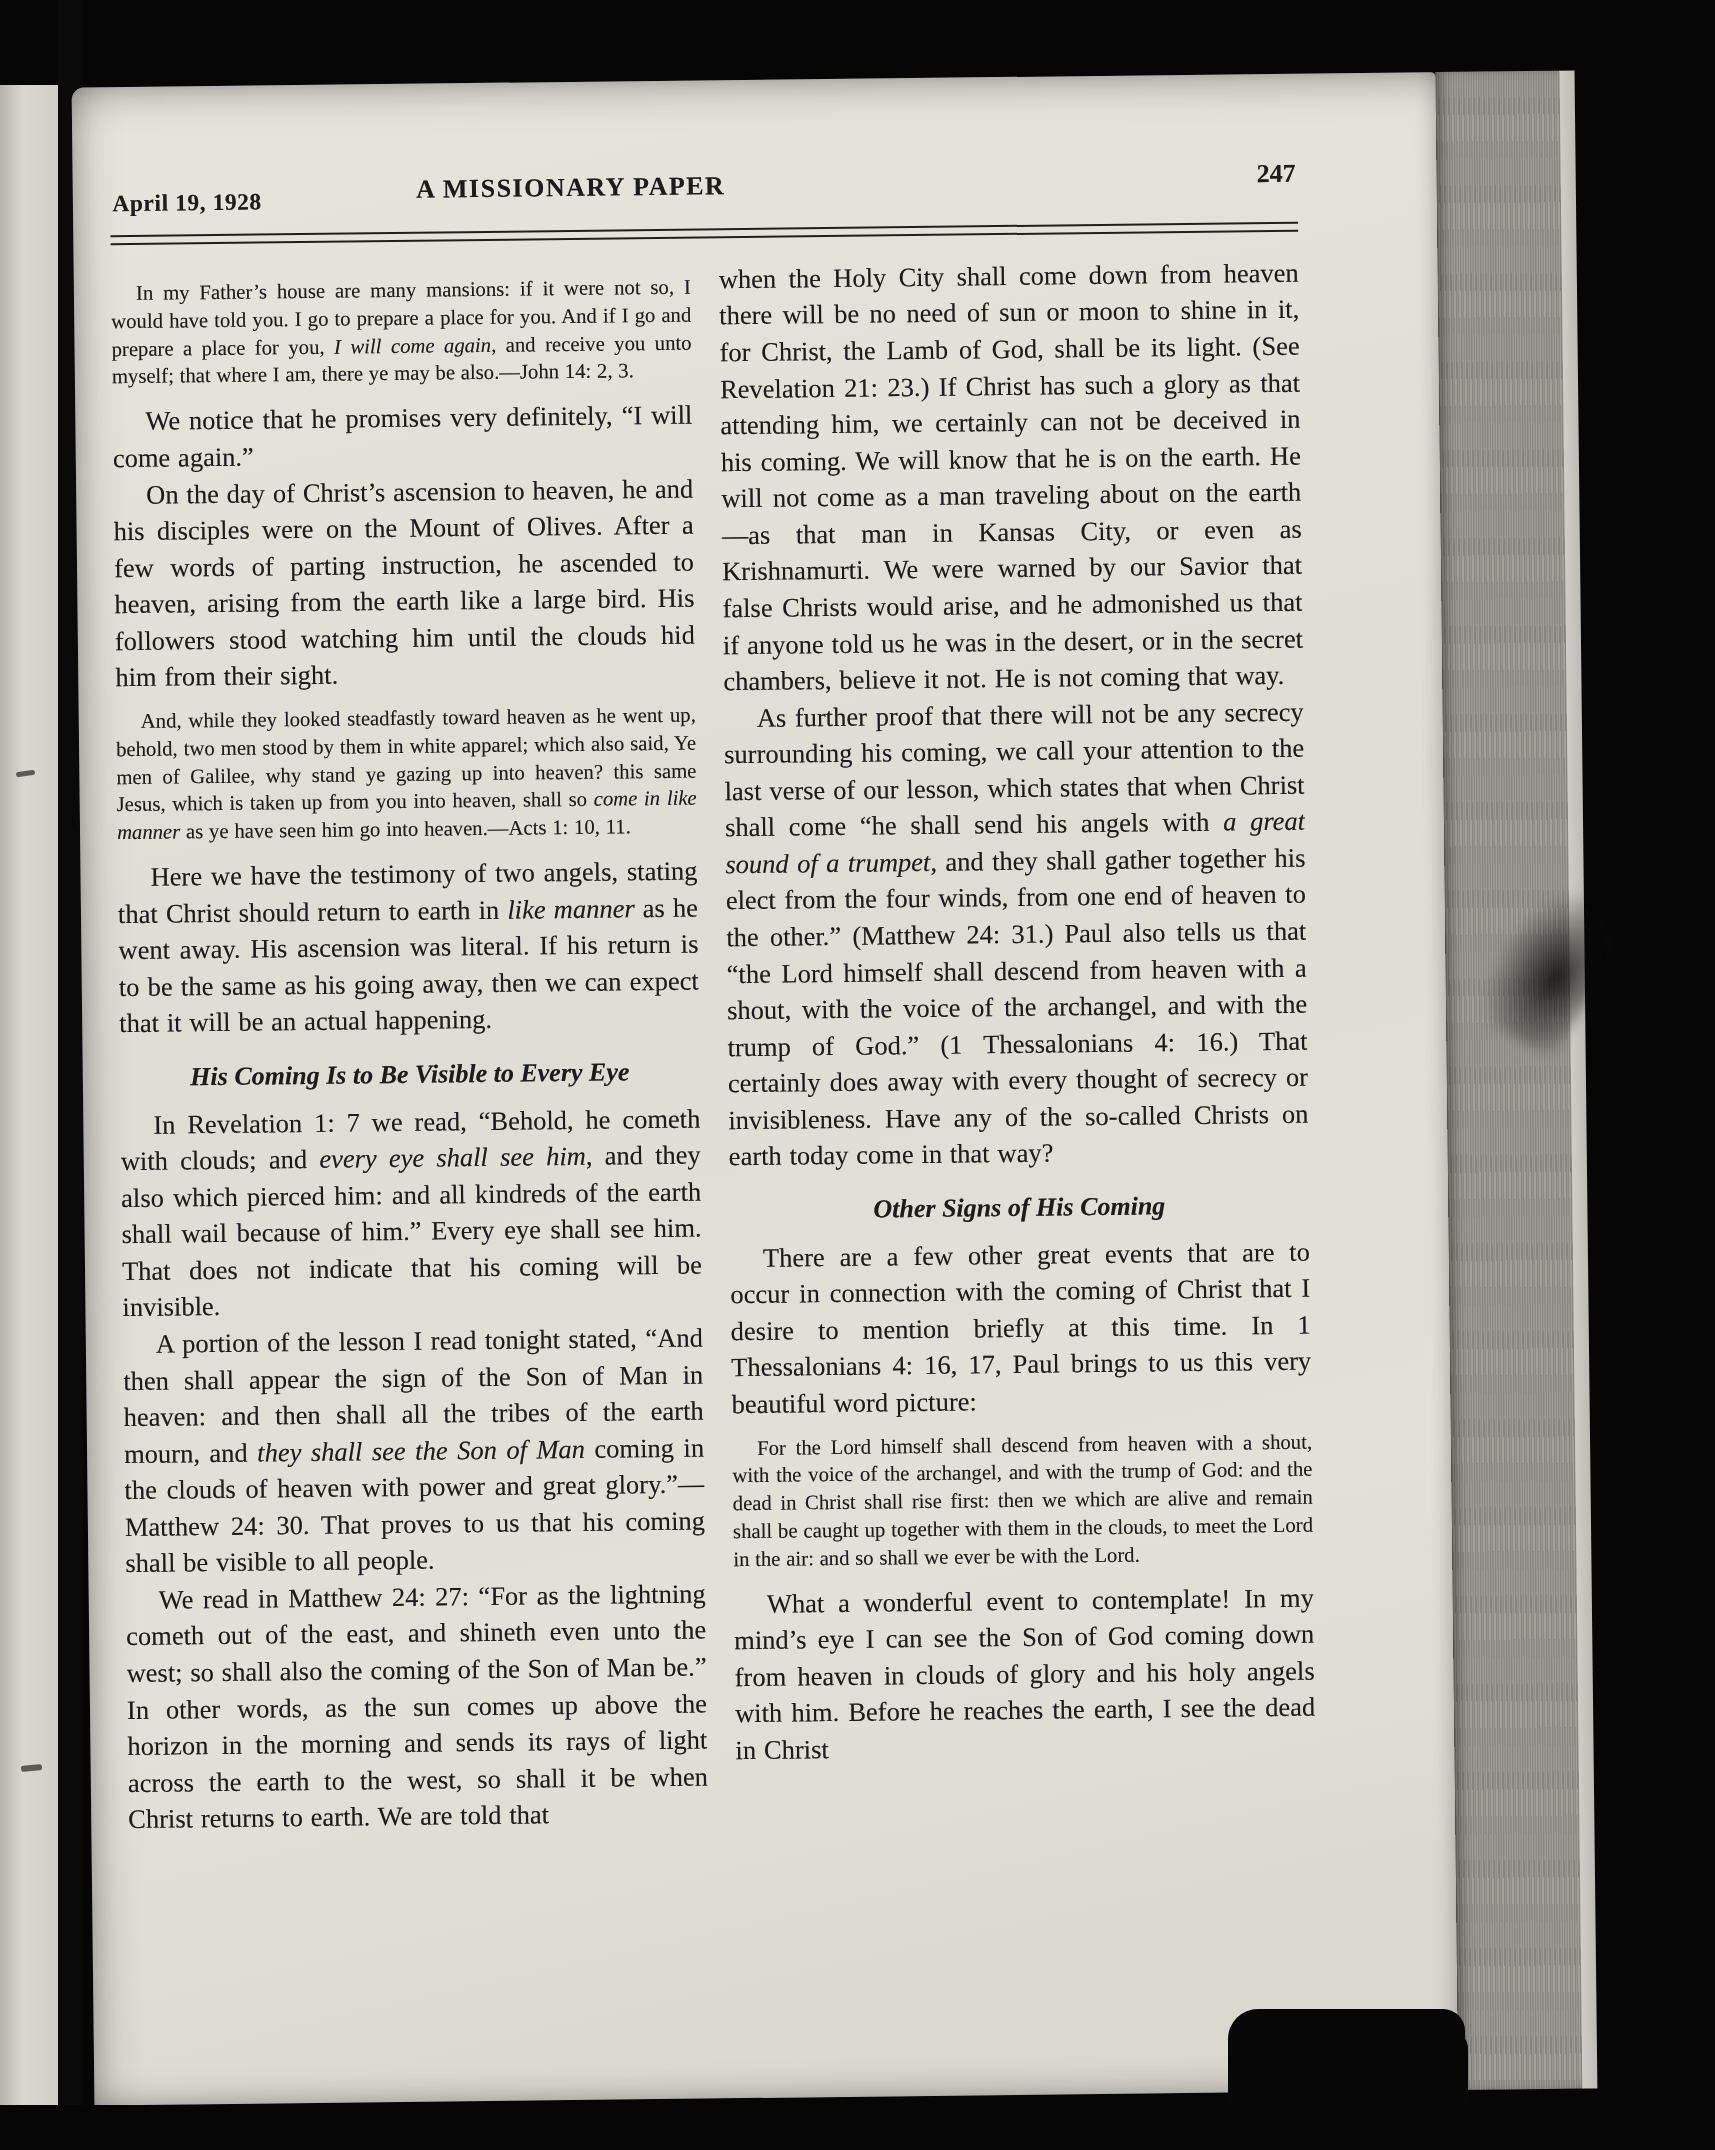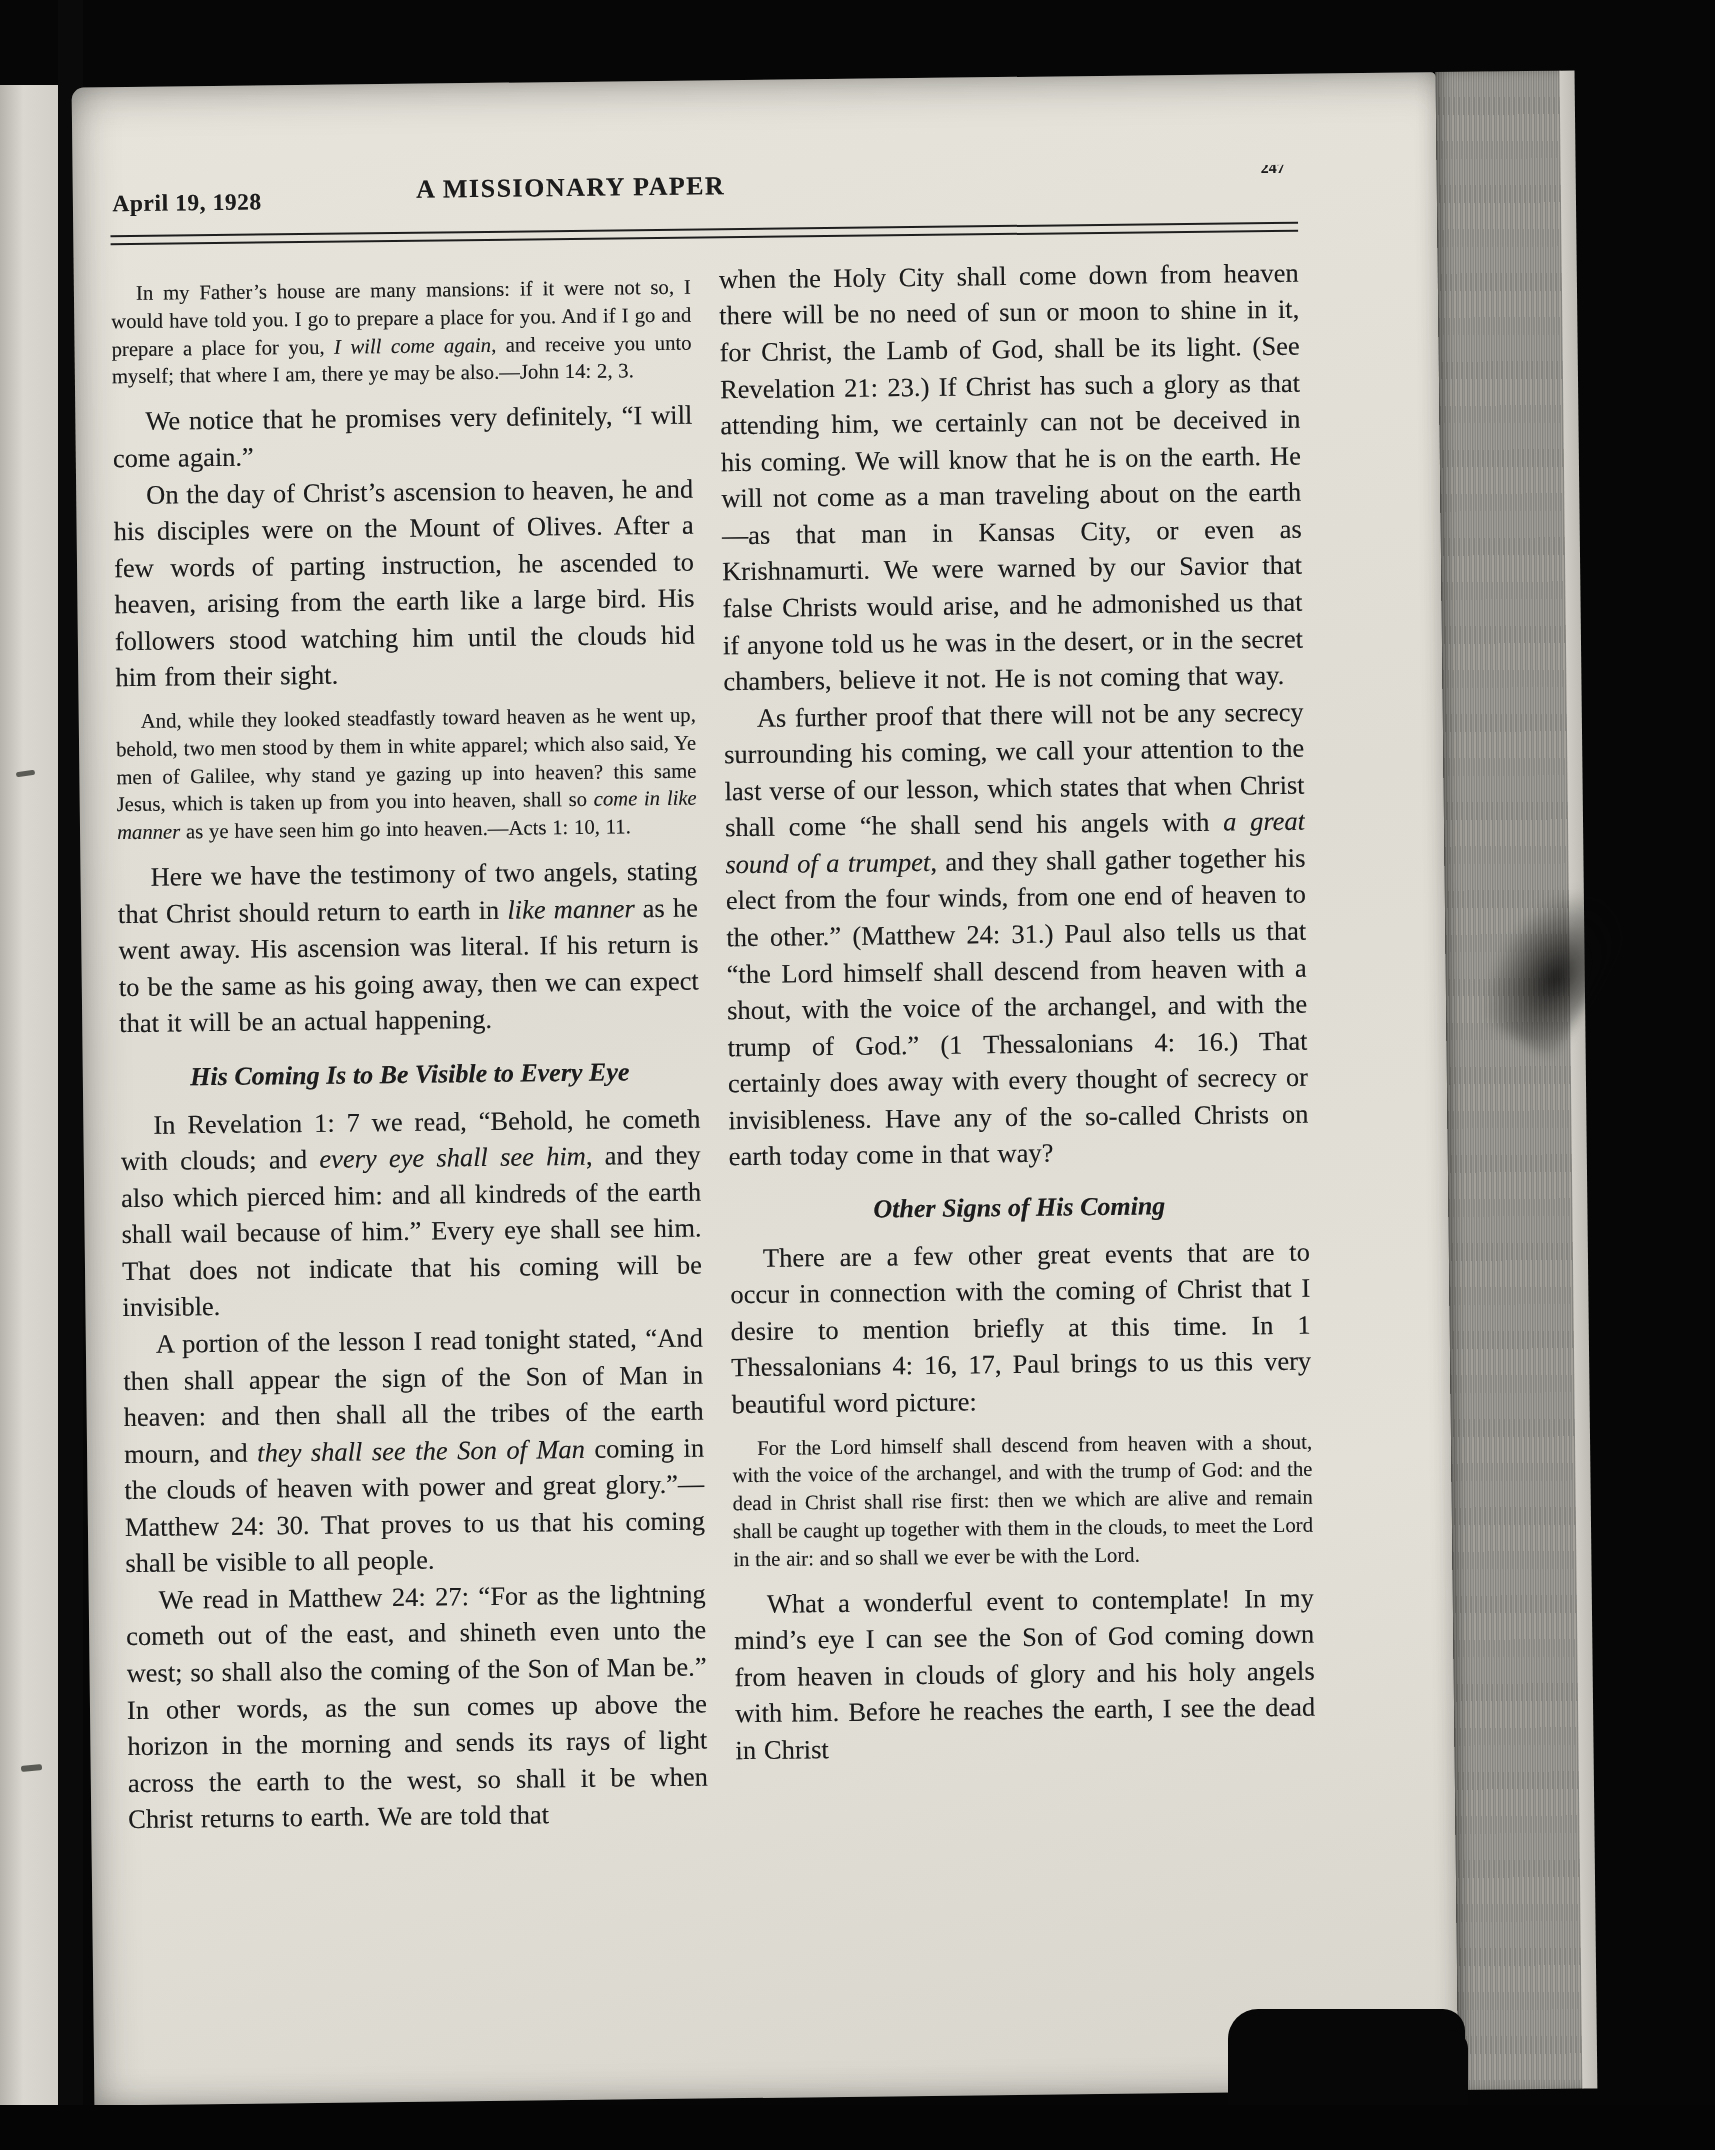--- a/index.html
+++ b/index.html
@@ -32,21 +32,21 @@
           background:radial-gradient(ellipse at 62% 58%,rgba(8,8,8,.85),rgba(8,8,8,0) 68%);
           filter:blur(5.5px);transform:rotate(32deg);}
 
   
   .content{position:absolute;left:37px;top:91px;width:1188px;height:1874px;overflow:hidden;
            color:#1c1c1c;text-shadow:0 0 0.6px rgba(28,28,28,.45);}
   .header-row{position:relative;height:41px;}
   .header-date{position:absolute;left:2.5px;top:12.3px;font-size:23.4px;font-weight:bold;letter-spacing:0.6px;}
   .header-title{position:absolute;left:38.8%;transform:translateX(-50%);top:0;
                 font-size:26px;font-weight:bold;letter-spacing:1.5px;}
-  .header-num{position:absolute;right:13px;top:-6.2px;font-size:16px;font-weight:bold;}
+  .header-num{position:absolute;right:2px;top:-6.2px;font-size:26px;font-weight:bold;}
   .double-rule{margin-top:16px;height:5.5px;border-top:2.5px solid #1e1e1e;border-bottom:2.5px solid #1e1e1e;}
 
   .cols{display:flex;gap:28px;margin-top:23.4px;}
   .col{flex:1;min-width:0;overflow:hidden;height:1807px;}
 
   .col p{margin:0;}
   .body{font-size:26.5px;line-height:1.38;text-align:justify;text-indent:33px;word-spacing:1.2px;}
   .body.no-indent{text-indent:0;}
   .quote{font-size:20.7px;line-height:1.34;text-align:justify;text-indent:25px;
          word-spacing:0.6px;margin:12.3px 0 !important;}

